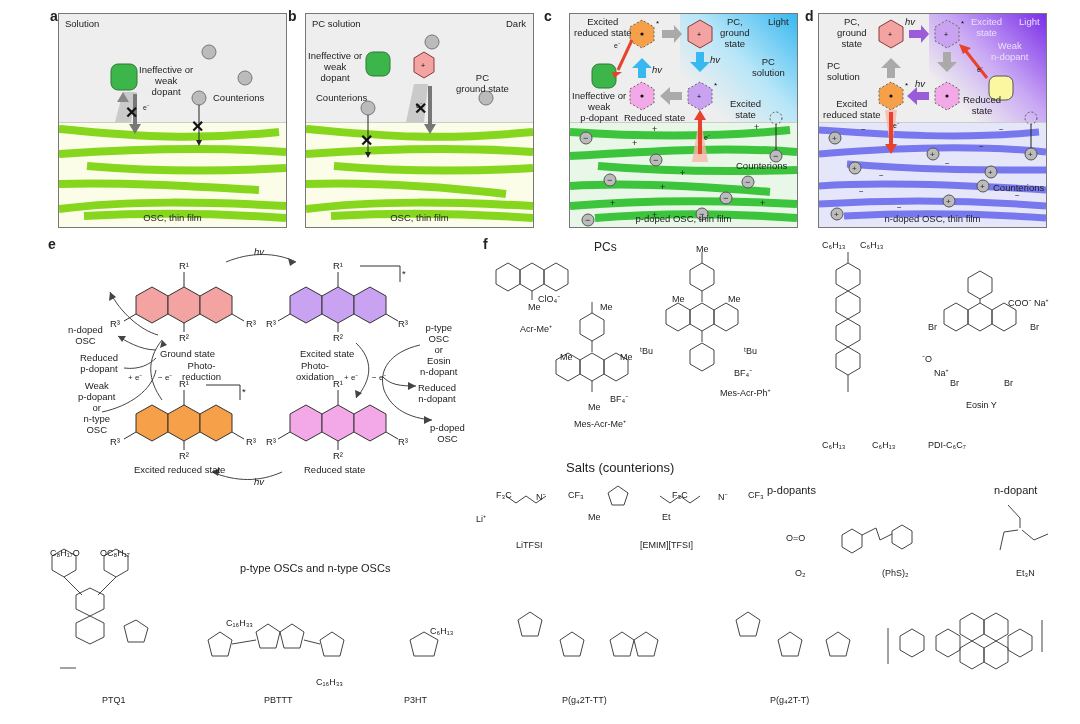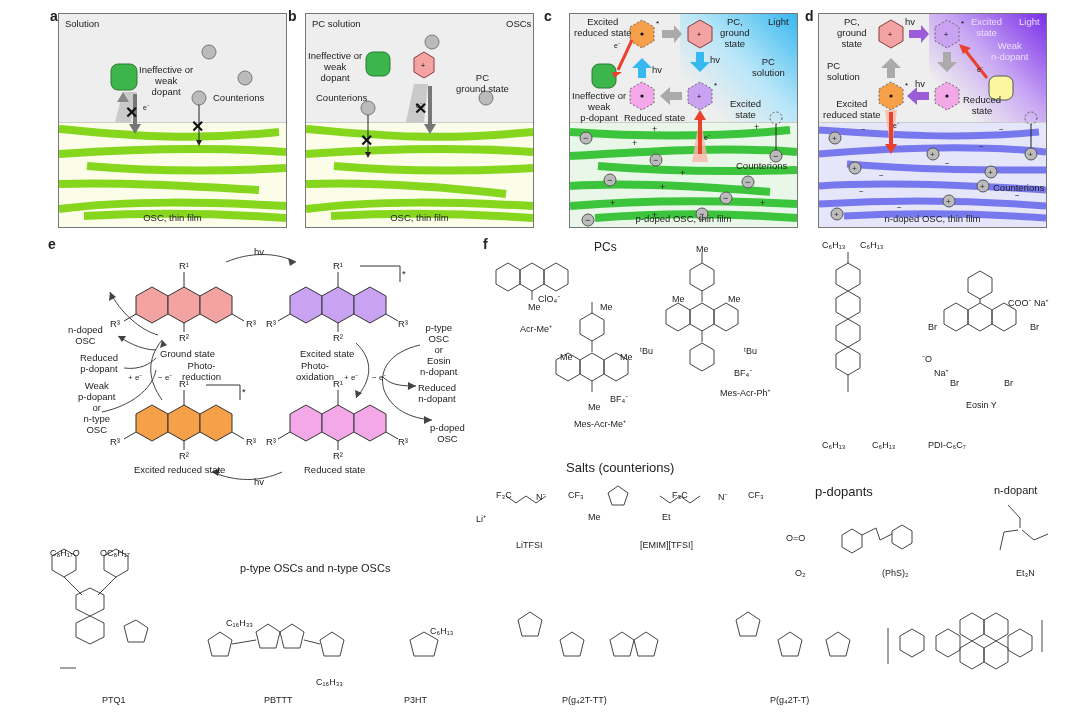--- a/index.html
+++ b/index.html
@@ -5,21 +5,21 @@
   html,body{margin:0;padding:0;background:#ffffff;}
   body{width:1080px;height:724px;position:relative;overflow:hidden;font-family:"Liberation Sans",sans-serif;color:#222;}
   .abs{position:absolute;}
   .plabel{position:absolute;font-weight:bold;font-size:14px;font-family:"Liberation Sans",sans-serif;}
   .panel{position:absolute;border:1px solid #777;overflow:hidden;}
   .t{position:absolute;font-size:9.5px;line-height:11px;white-space:nowrap;}
   .c{text-align:center;}
   .hdr{position:absolute;font-size:12px;white-space:nowrap;}
   .cap{position:absolute;font-size:9px;white-space:nowrap;}
   svg{position:absolute;left:0;top:0;overflow:visible;}
-  .it{}
+  .it{font-style:italic;}
 </style>
 </head>
 <body>
 
 <div class="plabel" style="left:50px;top:8px">a</div>
 <div class="plabel" style="left:288px;top:8px">b</div>
 <div class="plabel" style="left:544px;top:8px">c</div>
 <div class="plabel" style="left:805px;top:8px">d</div>
 <div class="plabel" style="left:48px;top:236px">e</div>
 <div class="plabel" style="left:483px;top:236px">f</div>
@@ -76,21 +76,21 @@
     <polygon points="118,110 124,120 130,110" fill="#777"></polygon>
     <text x="108" y="100" font-size="16" font-weight="bold" fill="#111">✕</text>
     <circle cx="126" cy="28" r="7" fill="#bbb" stroke="#777"></circle>
     <circle cx="180" cy="84" r="7" fill="#bbb" stroke="#777"></circle>
     <circle cx="62" cy="94" r="7" fill="#bbb" stroke="#777"></circle>
     <line x1="62" y1="101" x2="62" y2="140" stroke="#222"></line>
     <polygon points="59,138 62,144 65,138" fill="#222"></polygon>
     <text x="54" y="132" font-size="16" font-weight="bold" fill="#111">✕</text>
   </svg>
   <div class="t" style="left:6px;top:4px">PC solution</div>
-  <div class="t" style="left:200px;top:4px">OSCs</div>
+  <div class="t" style="left:200px;top:4px">Dark</div>
   <div class="t c" style="left:2px;top:36px;white-space:pre">Ineffective or
 weak
 dopant</div>
   <div class="t c" style="left:150px;top:58px;white-space:pre">PC
 ground state</div>
   <div class="t" style="left:110px;top:86px;font-size:7px">e⁻</div>
   <div class="t" style="left:10px;top:78px">Counterions</div>
   <div class="t c" style="left:0;width:227px;top:198px">OSC, thin film</div>
 </div>
 
@@ -494,21 +494,21 @@
 <div class="cap" style="left:496px;top:490px">F₃C</div>
 <div class="cap" style="left:536px;top:490px">N⁻</div>
 <div class="cap" style="left:568px;top:490px">CF₃</div>
 <div class="cap" style="left:516px;top:540px">LiTFSI</div>
 <div class="cap" style="left:588px;top:512px">Me</div>
 <div class="cap" style="left:662px;top:512px">Et</div>
 <div class="cap" style="left:672px;top:490px">F₃C</div>
 <div class="cap" style="left:718px;top:490px">N⁻</div>
 <div class="cap" style="left:748px;top:490px">CF₃</div>
 <div class="cap" style="left:640px;top:540px">[EMIM][TFSI]</div>
-<div class="hdr" style="left:815px;top:484px;font-size:13px">p-dopants</div>
+<div class="hdr" style="left:767px;top:484px;font-size:11px">p-dopants</div>
 <div class="cap" style="left:786px;top:533px">O=O</div>
 <div class="cap" style="left:795px;top:568px">O₂</div>
 <div class="cap" style="left:882px;top:568px">(PhS)₂</div>
 <div class="hdr" style="left:994px;top:484px;font-size:11px">n-dopant</div>
 <div class="cap" style="left:1016px;top:568px">Et₃N</div>
 
 <div class="hdr" style="left:240px;top:562px;font-size:11px">p-type OSCs and n-type OSCs</div>
 <svg width="1080" height="724" style="pointer-events:none">
   <g fill="none" stroke="#444" stroke-width="1">
     <g>

